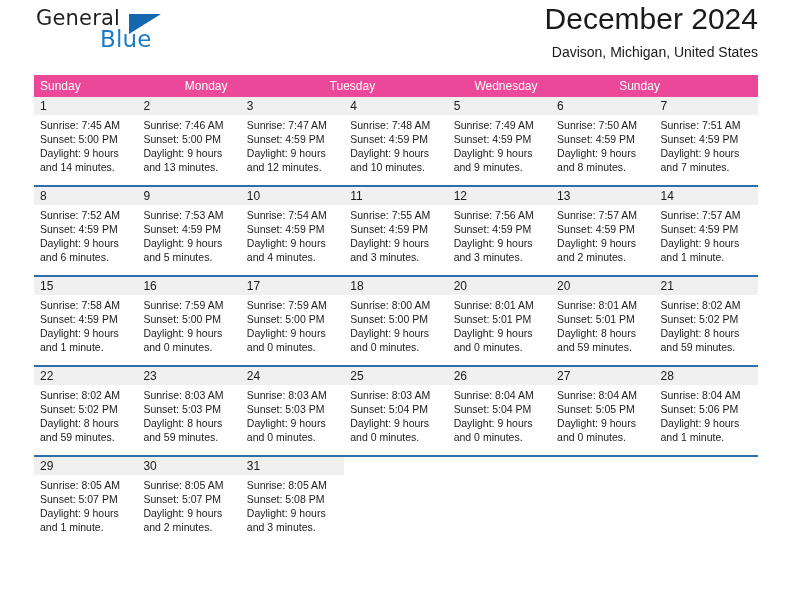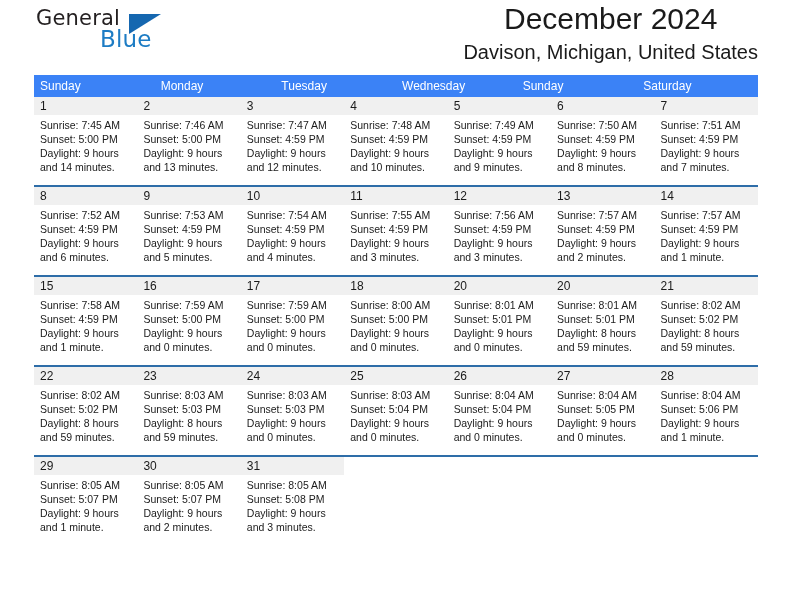--- a/index.html
+++ b/index.html
@@ -68,38 +68,37 @@
   .titles {
     text-align: right;
     padding-top: 0px;
   }
   .cal-title {
     font-size: 30px;
     font-weight: normal;
     color: #1a1a1a;
     line-height: 38px;
     white-space: nowrap;
-    text-align: center;
   }
   .cal-sub {
-    font-size: 20px;
+    font-size: 14px;
     color: #1a1a1a;
     line-height: 22px;
     margin-top: 3px;
     white-space: nowrap;
   }
 
   
   .cal {
     margin-top: 3px;
     width: 724px;
   }
   .week-head {
     display: flex;
-    background: #3b82f6;
+    background: #ec4899;
     height: 22px;
   }
   .dow {
     flex: 1 1 0;
     color: #ffffff;
     font-size: 12px;
     line-height: 22px;
     padding-left: 6px;
     box-sizing: border-box;
     white-space: nowrap;
@@ -161,21 +160,20 @@
   </div>
 
   <div class="cal">
 
     <div class="week-head">
       <div class="dow">Sunday</div>
       <div class="dow">Monday</div>
       <div class="dow">Tuesday</div>
       <div class="dow">Wednesday</div>
       <div class="dow">Sunday</div>
-      <div class="dow">Saturday</div>
     </div>
 
     <div class="week first">
       <div class="day filled">
         <div class="daynum-band">
             <span class="daynum">1</span>
           </div>
         <div class="lines">
           <div class="line">Sunrise: 7:45 AM</div>
           <div class="line">Sunset: 5:00 PM</div>

